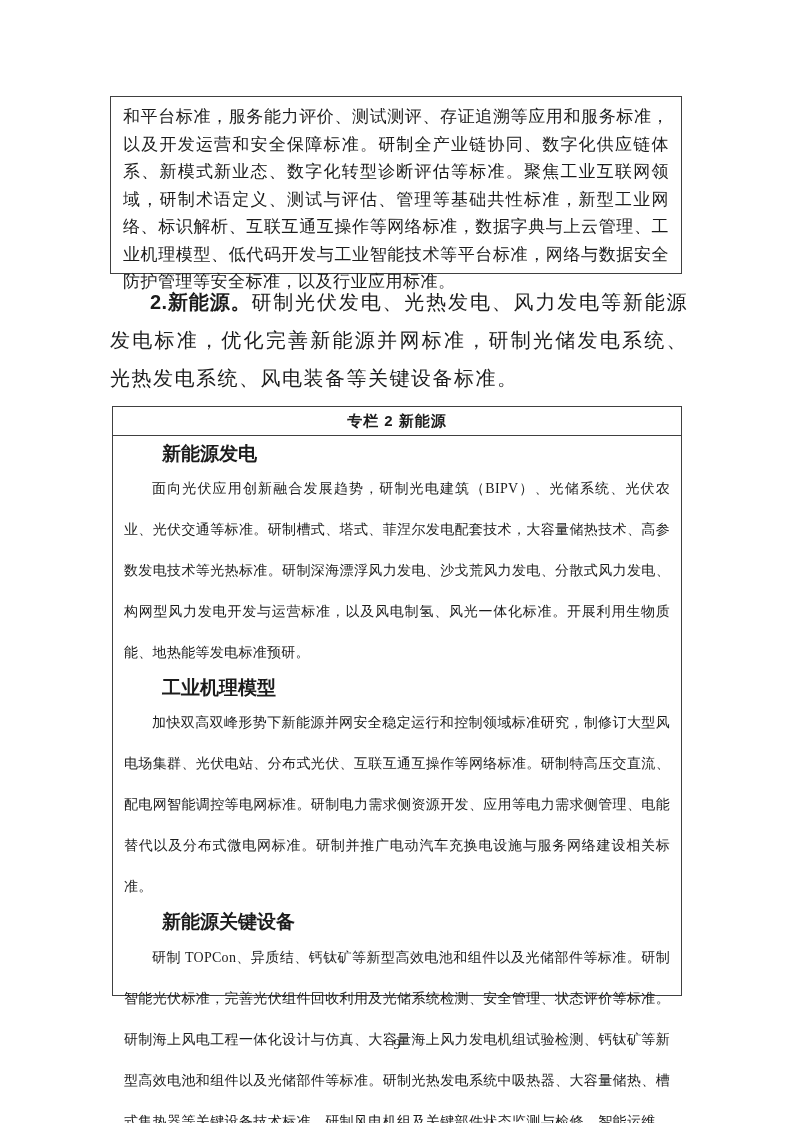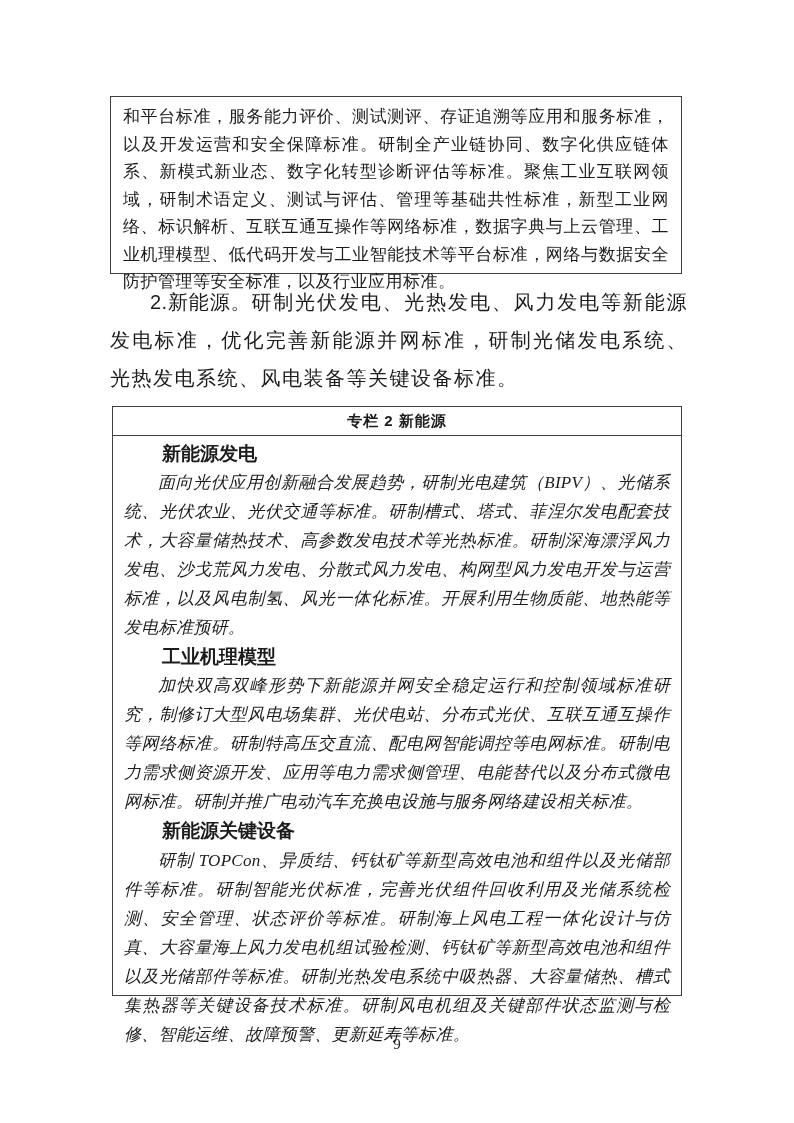--- a/index.html
+++ b/index.html
@@ -38,21 +38,21 @@
     top: 283px;
     width: 578px;
     font-size: 20px;
     line-height: 38px;
     text-align: justify;
     text-indent: 2em;
     letter-spacing: 1.5px;
   }
   .para2 .lead {
     font-family: "Liberation Sans", "DejaVu Sans", sans-serif;
-    font-weight: normal;
+    font-weight: bold;
     letter-spacing: 0.5px;
   }
   
   .box2 {
     position: absolute;
     left: 112px;
     top: 406px;
     width: 570px;
     height: 590px;
     border: 1.5px solid #404040;
@@ -74,26 +74,25 @@
   }
   .section-heading {
     font-family: "Liberation Sans", "DejaVu Sans", sans-serif;
     font-weight: bold;
     font-size: 19px;
     line-height: 29.2px;
     text-indent: 2em;
     margin-top: 0;
   }
   .section-body {
-    font-size: 17px;
-    line-height: 29px;
+    font-size: 14px;
+    line-height: 41px;
     text-align: justify;
     text-indent: 2em;
     letter-spacing: 0.3px;
-    font-style: italic;
   }
   .page-number {
     position: absolute;
     left: 0;
     right: 0;
     top: 1036px;
     text-align: center;
     font-size: 15px;
     color: #222222;
   }

